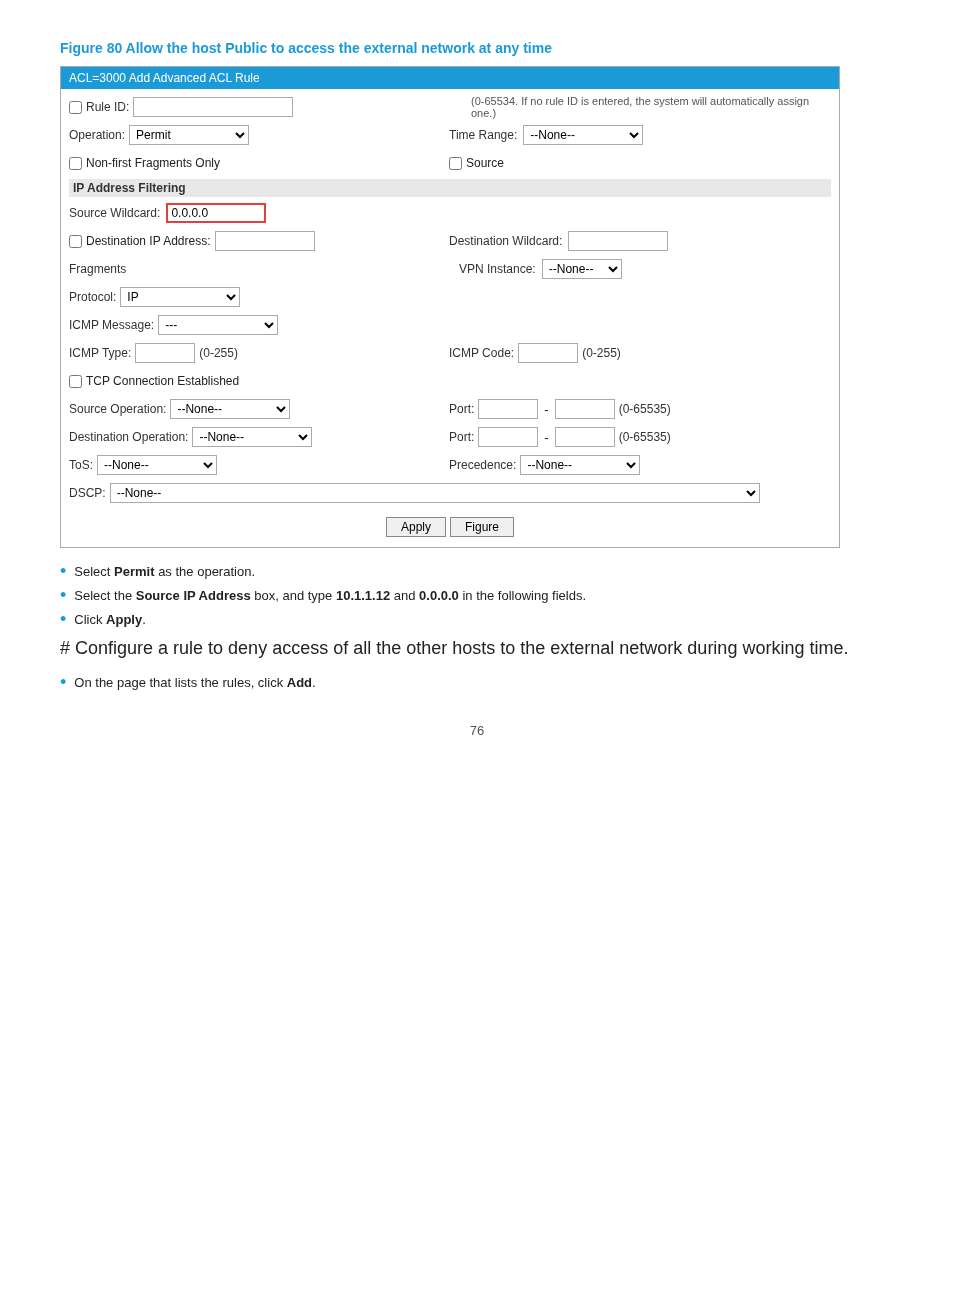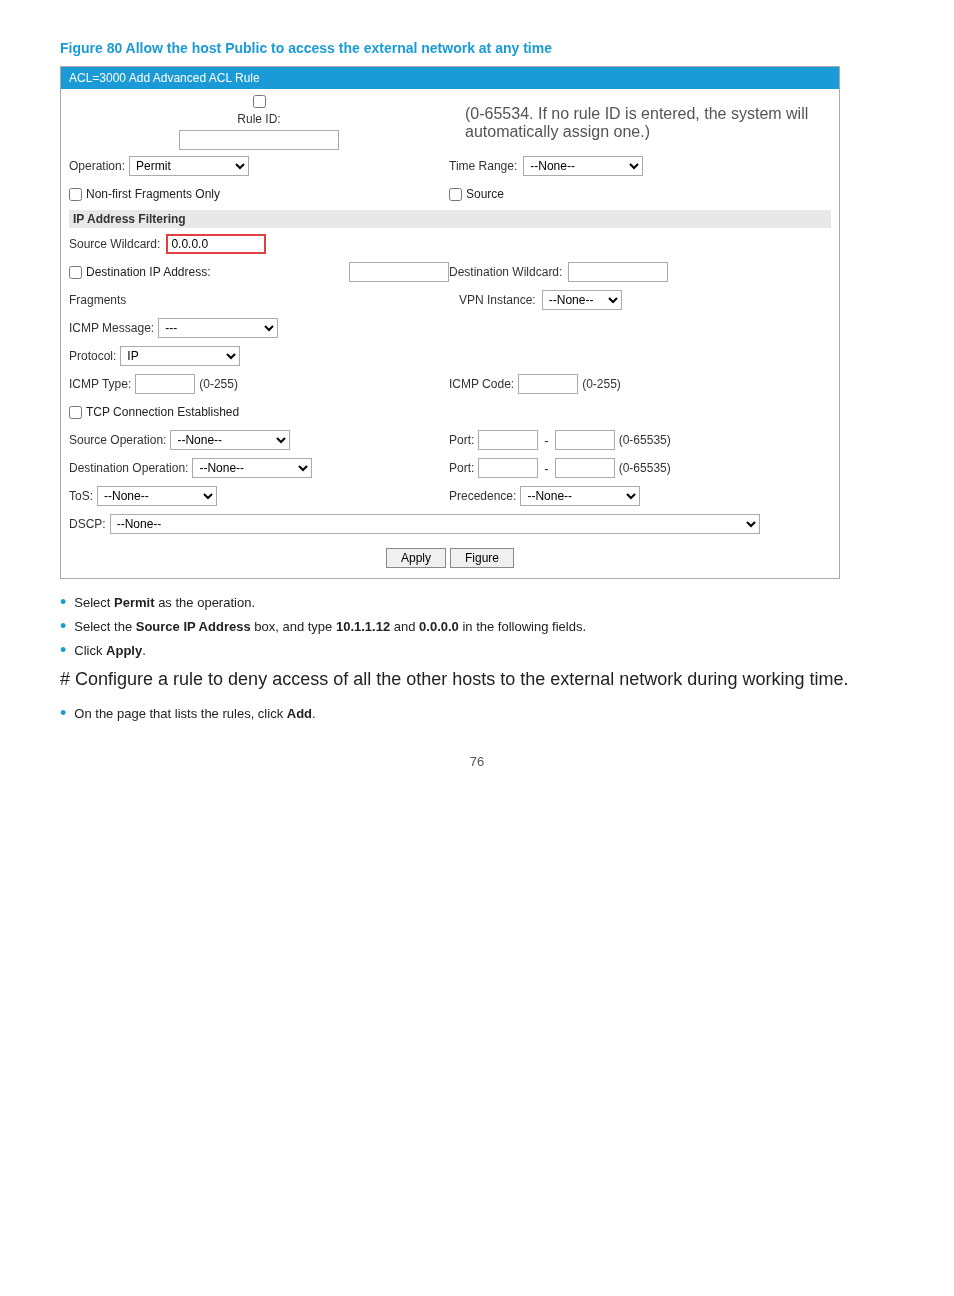--- a/index.html
+++ b/index.html
@@ -67,23 +67,23 @@
       margin: 4px 0;
       color: #333;
     }
     .checkbox-label {
       display: flex;
       align-items: center;
       gap: 4px;
       font-size: 12px;
     }
     .rule-id-note {
-      font-size: 16px;
+      font-size: 11px;
       color: #555;
-      margin-left: 16px;
+      margin-left: 22px;
     }
     .col-left { width: 380px; display: flex; align-items: center; gap: 6px; }
     .col-right { flex: 1; display: flex; align-items: center; gap: 6px; }
     .source-ip-box {
       border: 2px solid #e04040;
     }
     .source-wildcard-box {
       border: 2px solid #e04040;
     }
     .buttons-row {
@@ -136,21 +136,21 @@
 </head>
 <body>
 
 <div class="figure-title">Figure 80 Allow the host Public to access the external network at any time</div>
 
 <div class="acl-panel">
   <div class="acl-panel-header">ACL=3000 Add Advanced ACL Rule</div>
   <div class="acl-body">
 
     <div class="form-row">
-      <div class="col-left" style="gap:4px;flex-direction:column;">
+      <div class="col-left" style="gap:4px;">
         <input type="checkbox" style="">
         <label class="form-label">Rule ID:</label>
         <input type="text" class="form-input form-input-wide" value="" style="">
       </div>
       <div class="col-right">
         <span class="rule-id-note">(0-65534. If no rule ID is entered, the system will automatically assign one.)</span>
       </div>
     </div>
 
     <div class="form-row">
@@ -186,21 +186,21 @@
     <div class="section-header">IP Address Filtering</div>
 
     <div class="form-row">
       <div class="col-right">
         <label class="form-label">Source Wildcard:</label>
         <input type="text" class="form-input form-input-med source-wildcard-box" value="0.0.0.0" style="">
       </div>
     </div>
 
     <div class="form-row">
-      <div class="col-left" style="gap:4px;justify-content:space-between;">
+      <div class="col-left" style="gap:4px;">
         <label class="checkbox-label">
           <input type="checkbox" style="">
           <span>Destination IP Address:</span>
         </label>
         <input type="text" class="form-input form-input-med" value="" style="">
       </div>
       <div class="col-right">
         <label class="form-label">Destination Wildcard:</label>
         <input type="text" class="form-input form-input-med" value="" style="">
       </div>
@@ -213,32 +213,32 @@
       <div class="col-right">
         <label class="form-label">VPN Instance:</label>
         <select class="form-select" style="width:80px;">
           <option>--None--</option>
         </select>
       </div>
     </div>
 
     <div class="form-row">
       <div class="col-left" style="gap:4px;">
+        <label class="form-label">Protocol:</label>
+        <select class="form-select form-select-med">
+          <option>IP</option>
+        </select>
+      </div>
+    </div>
+
+    <div class="form-row">
+      <div class="col-left" style="gap:4px;">
         <label class="form-label">ICMP Message:</label>
         <select class="form-select form-select-med">
           <option>---</option>
-        </select>
-      </div>
-    </div>
-
-    <div class="form-row">
-      <div class="col-left" style="gap:4px;">
-        <label class="form-label">Protocol:</label>
-        <select class="form-select form-select-med">
-          <option>IP</option>
         </select>
       </div>
     </div>
 
     <div class="form-row">
       <div class="col-left" style="gap:4px;">
         <label class="form-label">ICMP Type:</label>
         <input type="text" class="form-input form-input-sm" value="" style="">
         <span class="form-label">(0-255)</span>
       </div>

